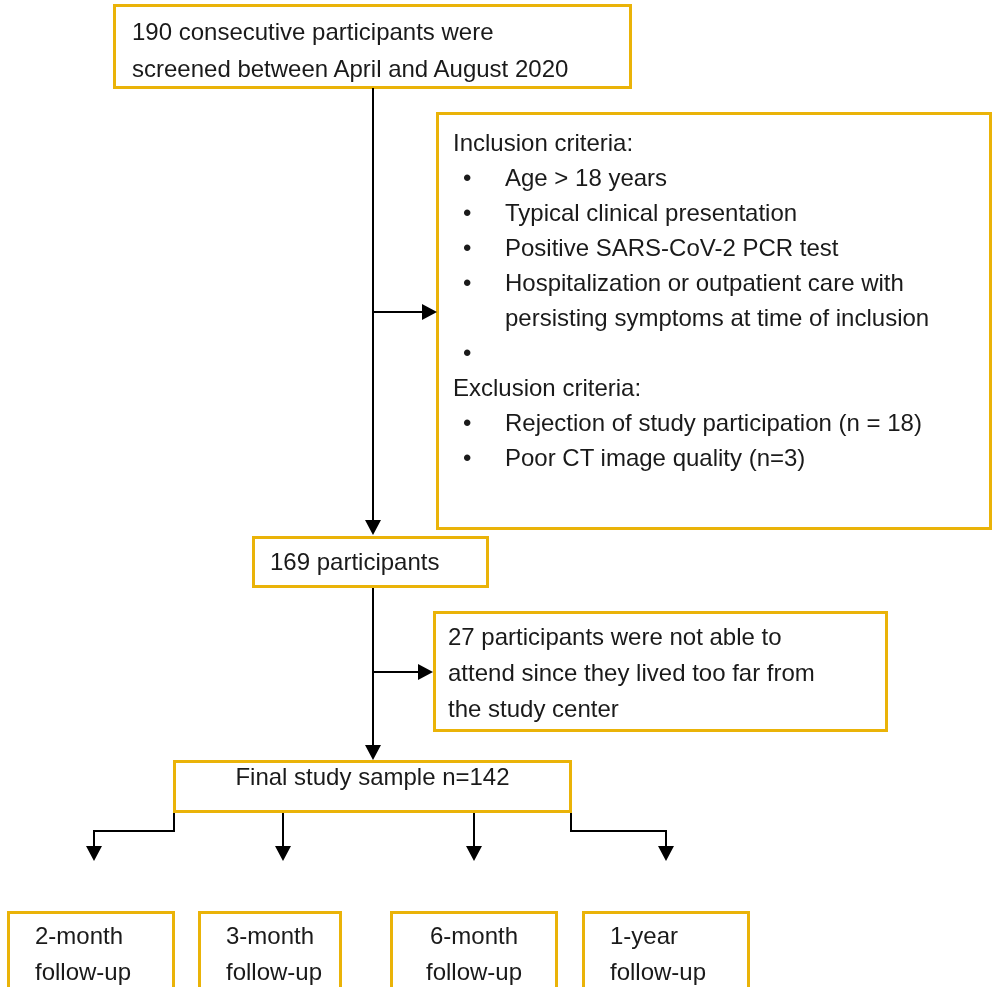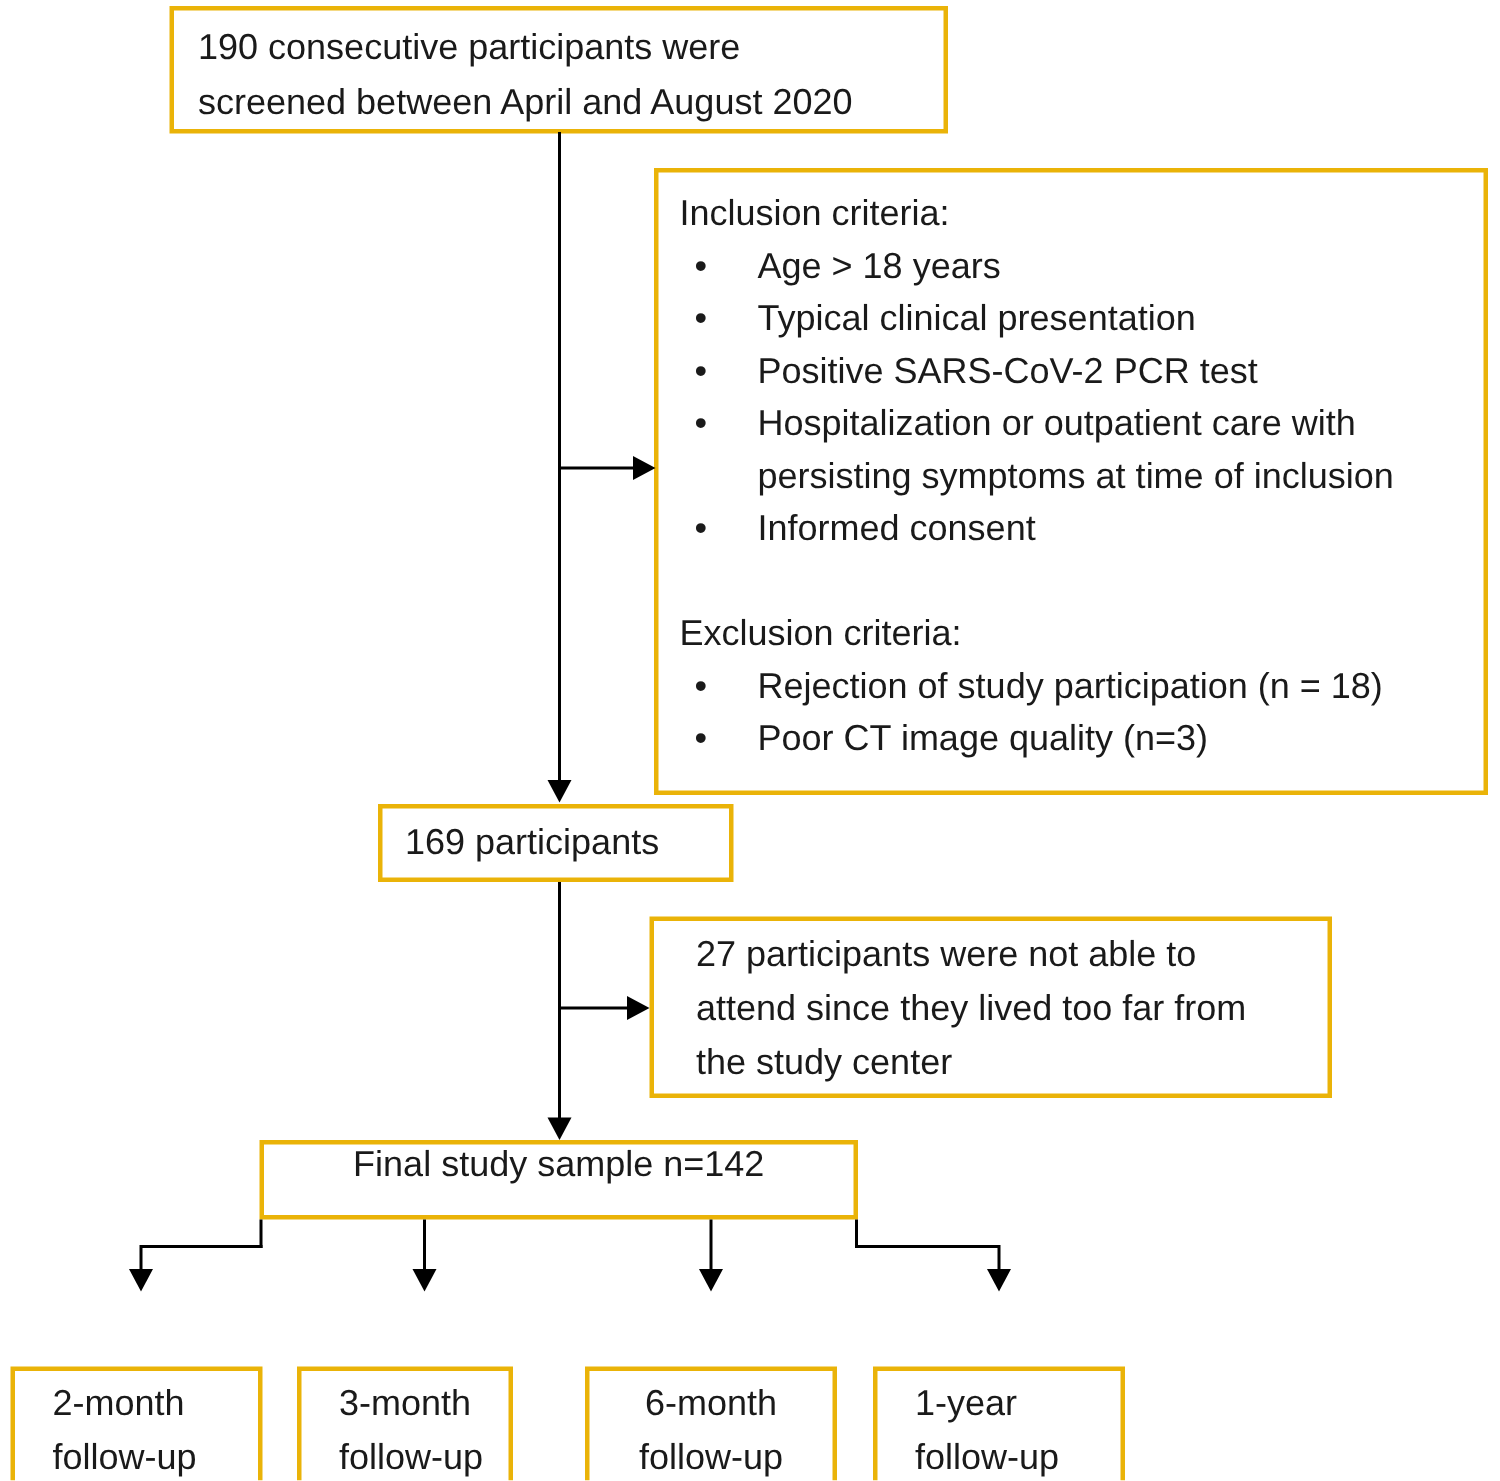--- a/index.html
+++ b/index.html
@@ -17,21 +17,21 @@
   
   .box-criteria{left:436px;top:112px;width:556px;height:418px;padding:10px 14px;line-height:35px;}
   .box-criteria .section-title{line-height:35px;}
   .box-criteria .gap-above{margin-top:35px;}
   .box-criteria ul{list-style:none;margin:0;padding:0;}
   .box-criteria li{position:relative;padding-left:52px;line-height:35px;}
   .box-criteria .dot{position:absolute;left:10px;top:0;}
   
   .box-169{left:252px;top:536px;width:237px;height:52px;padding:0 0 0 15px;display:flex;align-items:center;}
   
-  .box-27{left:433px;top:611px;width:455px;height:121px;padding:5px 28px;line-height:36px;}
+  .box-27{left:433px;top:611px;width:455px;height:121px;padding:5px 12px;line-height:36px;}
   
   .box-final{left:173px;top:760px;width:399px;height:53px;display:flex;align-items:flex-start;justify-content:center;}
   
   .fu{top:911px;width:168px;height:117px;padding:4px 25px;line-height:36px;}
   .fu1{left:7px;}
   .fu2{left:198px;width:144px;}
   .fu3{left:390px;text-align:center;}
   .fu4{left:582px;}
   
   .cline{position:absolute;background:#000000;}
@@ -72,21 +72,20 @@
           <span>Positive SARS-CoV-2 PCR test</span>
         </li>
 
         <li>
           <span class="dot">•</span>
           <span>Hospitalization or outpatient care with persisting symptoms at time of inclusion</span>
         </li>
 
         <li>
           <span class="dot">•</span>
-          <span>Informed consent</span>
         </li>
       </ul>
     <div class="section-title gap-above">Exclusion criteria:</div>
     <ul>
 
         <li>
           <span class="dot">•</span>
           <span>Rejection of study participation (n = 18)</span>
         </li>
 

